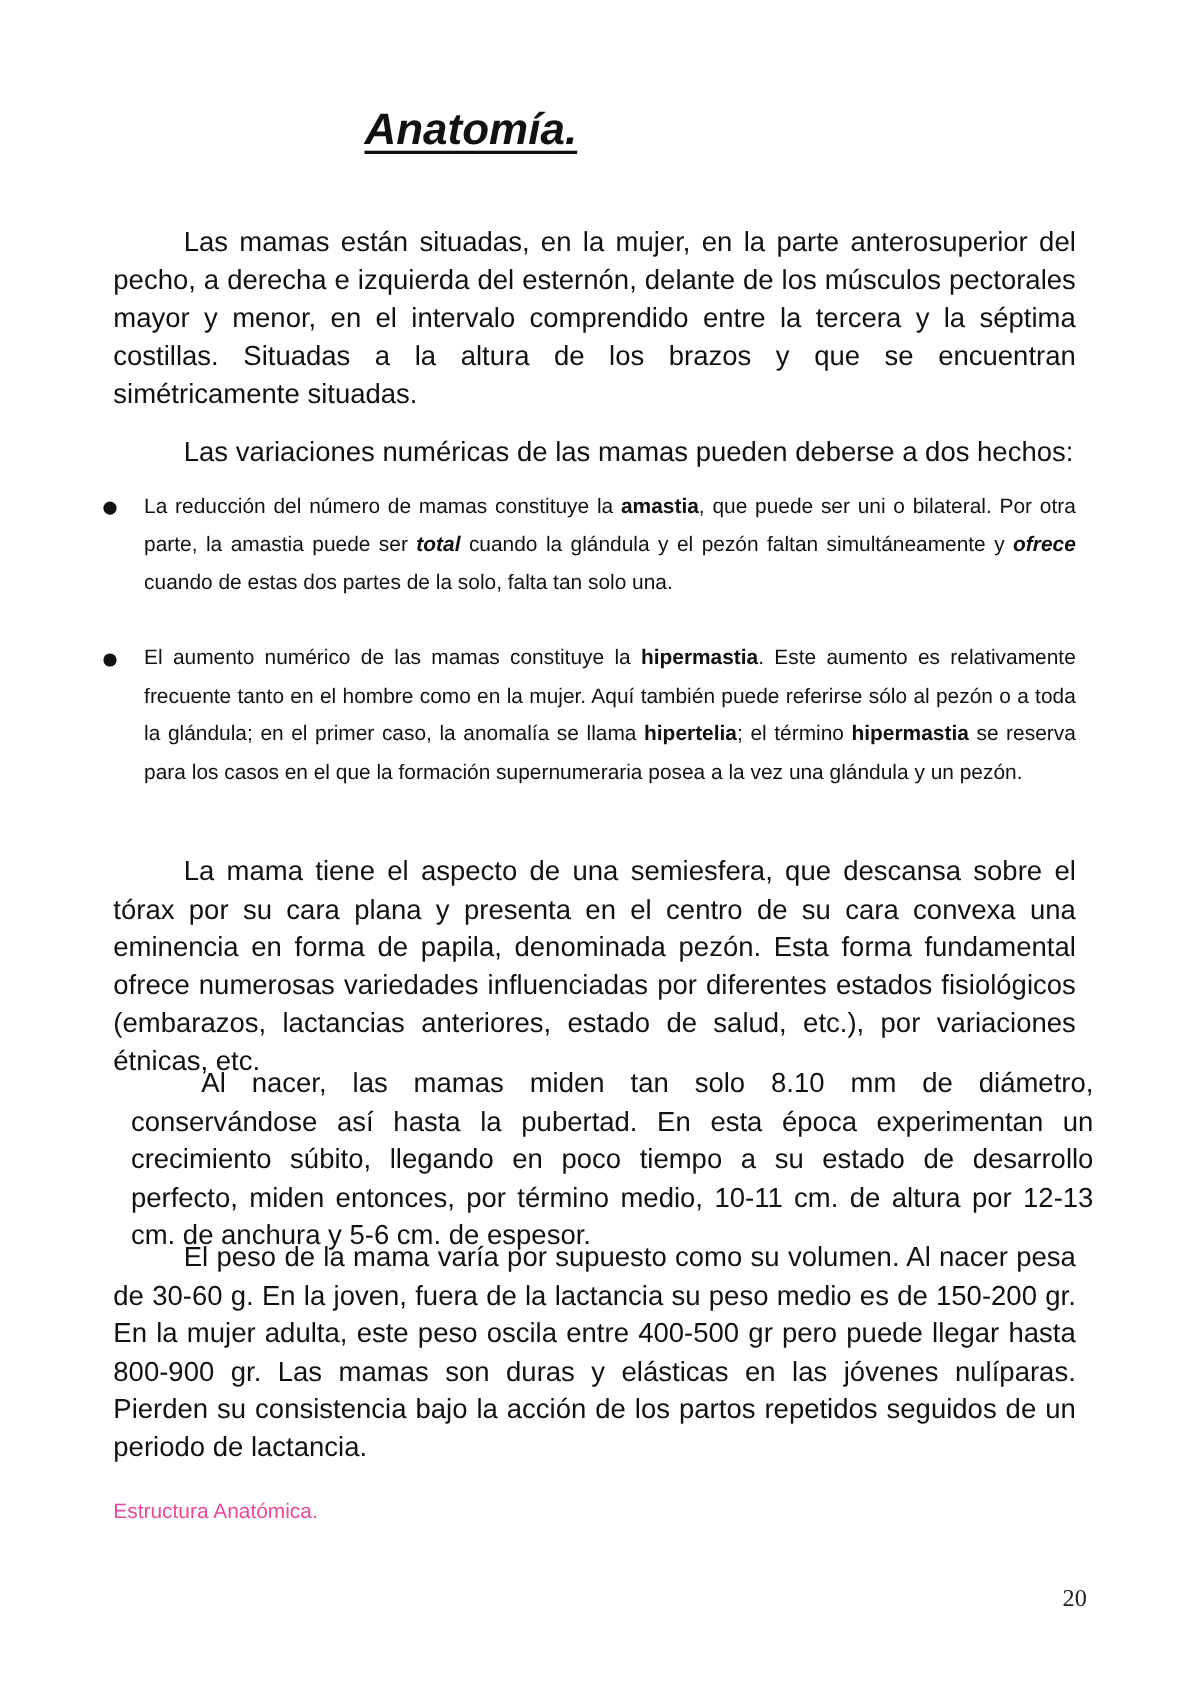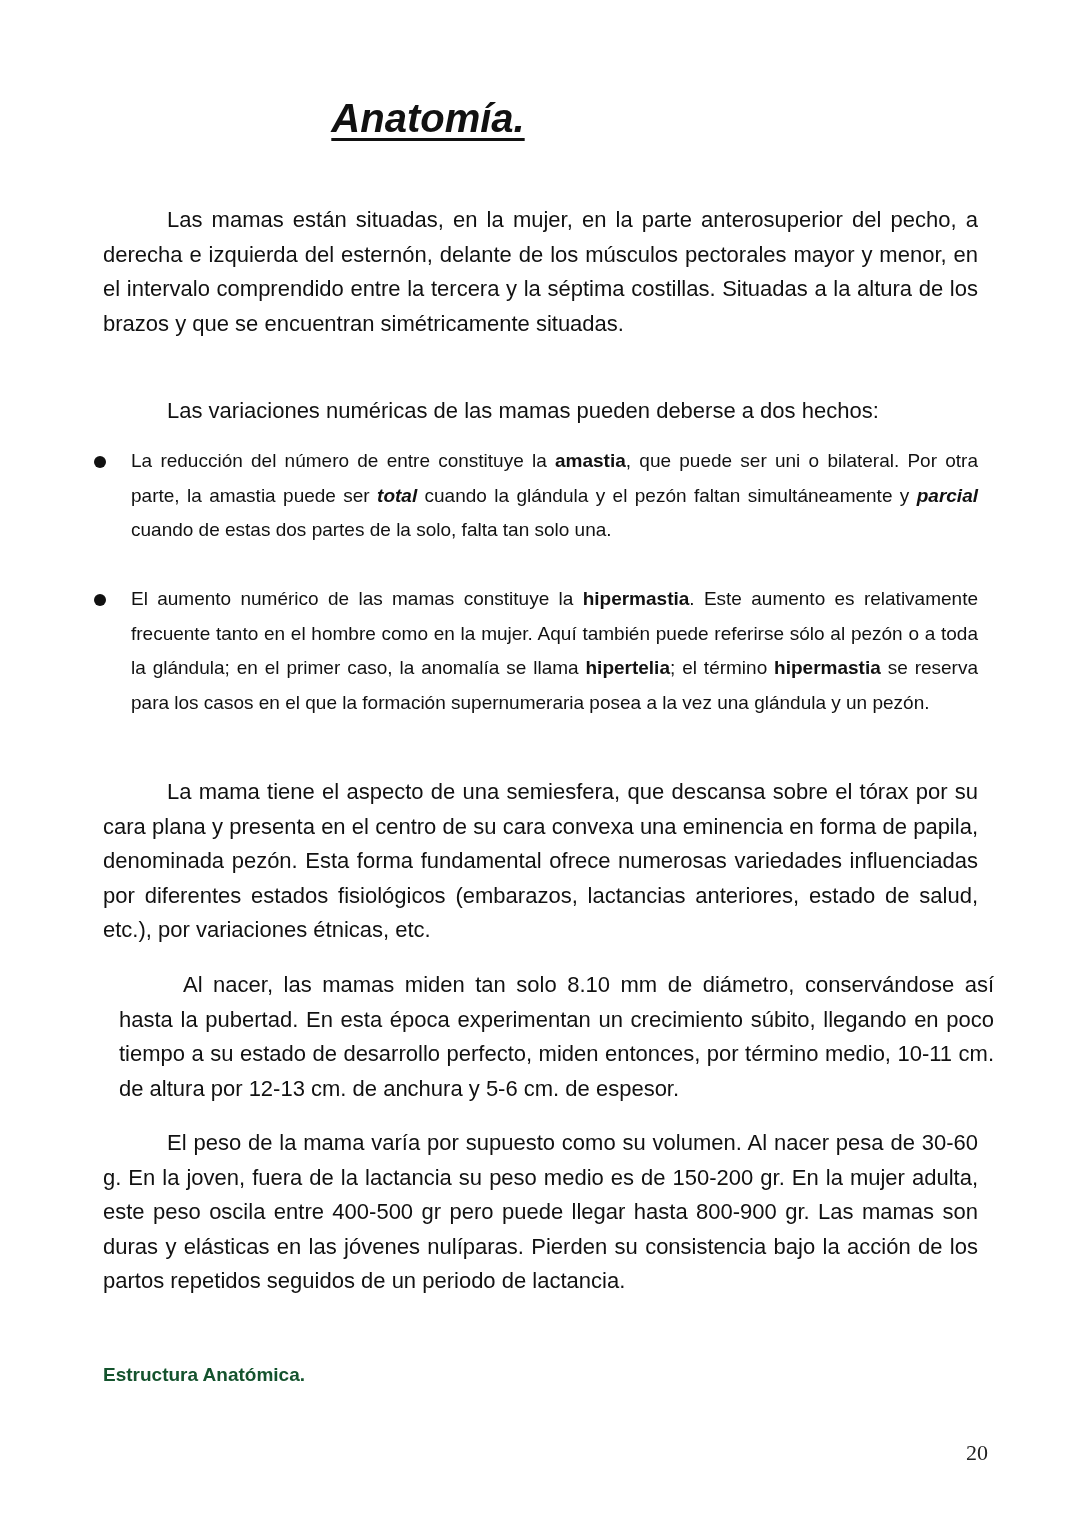--- a/index.html
+++ b/index.html
@@ -1,42 +1,42 @@
 <!DOCTYPE html>
 <html><head>
 <meta charset="utf-8">
 <style>
   html, body { margin: 0; padding: 0; background: #ffffff; }
   body { width: 1080px; height: 1528px; position: relative; overflow: hidden;
          font-family: "Liberation Sans", sans-serif; color: #111111; }
   .title { position: absolute; top: 96px; left: 0; width: 856px; text-align: center;
            font-size: 40px; font-weight: bold; font-style: italic; text-decoration: underline;
            text-decoration-thickness: 3px; text-underline-offset: 6px; margin: 0; }
-  .para { position: absolute; left: 103px; width: 875px; font-size: 22px; line-height: 34.5px;
+  .para { position: absolute; left: 103px; width: 875px; font-size: 25px; line-height: 34.5px;
           text-align: justify; margin: 0; }
   .para.indent { text-indent: 64px; }
   .bullet { position: absolute; left: 131px; width: 847px; font-size: 19px; line-height: 34.5px;
             text-align: justify; margin: 0; }
   .dot { position: absolute; width: 12px; height: 12px; border-radius: 50%; background: #111; }
-  .section { position: absolute; left: 103px; top: 1364px; font-size: 19px; font-weight: bold;
-             color: #14532d; margin: 0; }
+  .section { position: absolute; left: 103px; top: 1364px; font-size: 19px; font-weight: normal;
+             color: #ec4899; margin: 0; }
   .pagenum { position: absolute; left: 966px; top: 1440px; font-family: "Liberation Serif", serif;
              font-size: 22px; color: #222; text-align: center; }
 </style>
 </head>
 <body>
 
 <h1 class="title">Anatomía.</h1>
 
 <p class="para indent" style="top:203px;">Las mamas están situadas, en la mujer, en la parte anterosuperior del pecho, a derecha e izquierda del esternón, delante de los músculos pectorales mayor y menor, en el intervalo comprendido entre la tercera y la séptima costillas. Situadas a la altura de los brazos y que se encuentran simétricamente situadas.</p>
 
 <p class="para indent" style="top:394px;">Las variaciones numéricas de las mamas pueden deberse a dos hechos:</p>
 
 <span class="dot" style="left:94px; top:456px;"></span>
-<p class="bullet" style="top:444px;"><span>La reducción del número de entre constituye la </span><b>amastia</b><span>, que puede ser uni o bilateral. Por otra parte, la amastia puede ser </span><b><i>total</i></b><span> cuando la glándula y el pezón faltan simultáneamente y </span><b><i>parcial</i></b><span> cuando de estas dos partes de la solo, falta tan solo una.</span></p>
+<p class="bullet" style="top:444px;"><span>La reducción del número de mamas constituye la </span><b>amastia</b><span>, que puede ser uni o bilateral. Por otra parte, la amastia puede ser </span><b><i>total</i></b><span> cuando la glándula y el pezón faltan simultáneamente y </span><b><i>ofrece</i></b><span> cuando de estas dos partes de la solo, falta tan solo una.</span></p>
 
 <span class="dot" style="left:94px; top:594px;"></span>
 <p class="bullet" style="top:582px;"><span>El aumento numérico de las mamas constituye la </span><b>hipermastia</b><span>. Este aumento es relativamente frecuente tanto en el hombre como en la mujer. Aquí también puede referirse sólo al pezón o a toda la glándula; en el primer caso, la anomalía se llama </span><b>hipertelia</b><span>; el término </span><b>hipermastia</b><span> se reserva para los casos en el que la formación supernumeraria posea a la vez una glándula y un pezón.</span></p>
 
 <p class="para indent" style="top:775px;">La mama tiene el aspecto de una semiesfera, que descansa sobre el tórax por su cara plana y presenta en el centro de su cara convexa una eminencia en forma de papila, denominada pezón. Esta forma fundamental ofrece numerosas variedades influenciadas por diferentes estados fisiológicos (embarazos, lactancias anteriores, estado de salud, etc.), por variaciones étnicas, etc.</p>
 
 <p class="para indent" style="top:968px;margin-left:16px;">Al nacer, las mamas miden tan solo 8.10 mm  de diámetro, conservándose así hasta la pubertad. En esta época experimentan un crecimiento súbito, llegando en poco tiempo a su estado de desarrollo perfecto, miden entonces, por término medio, 10-11 cm. de altura por 12-13 cm. de anchura y 5-6 cm. de espesor.</p>
 
 <p class="para indent" style="top:1126px;">El peso de la mama varía por supuesto como su volumen. Al nacer pesa de 30-60 g. En la joven, fuera de la lactancia su peso medio es de 150-200 gr. En la mujer adulta, este peso oscila entre 400-500 gr pero puede llegar hasta 800-900 gr.  Las mamas son duras y elásticas en las jóvenes nulíparas. Pierden su consistencia bajo la acción de los partos repetidos seguidos de un periodo de lactancia.</p>
 

